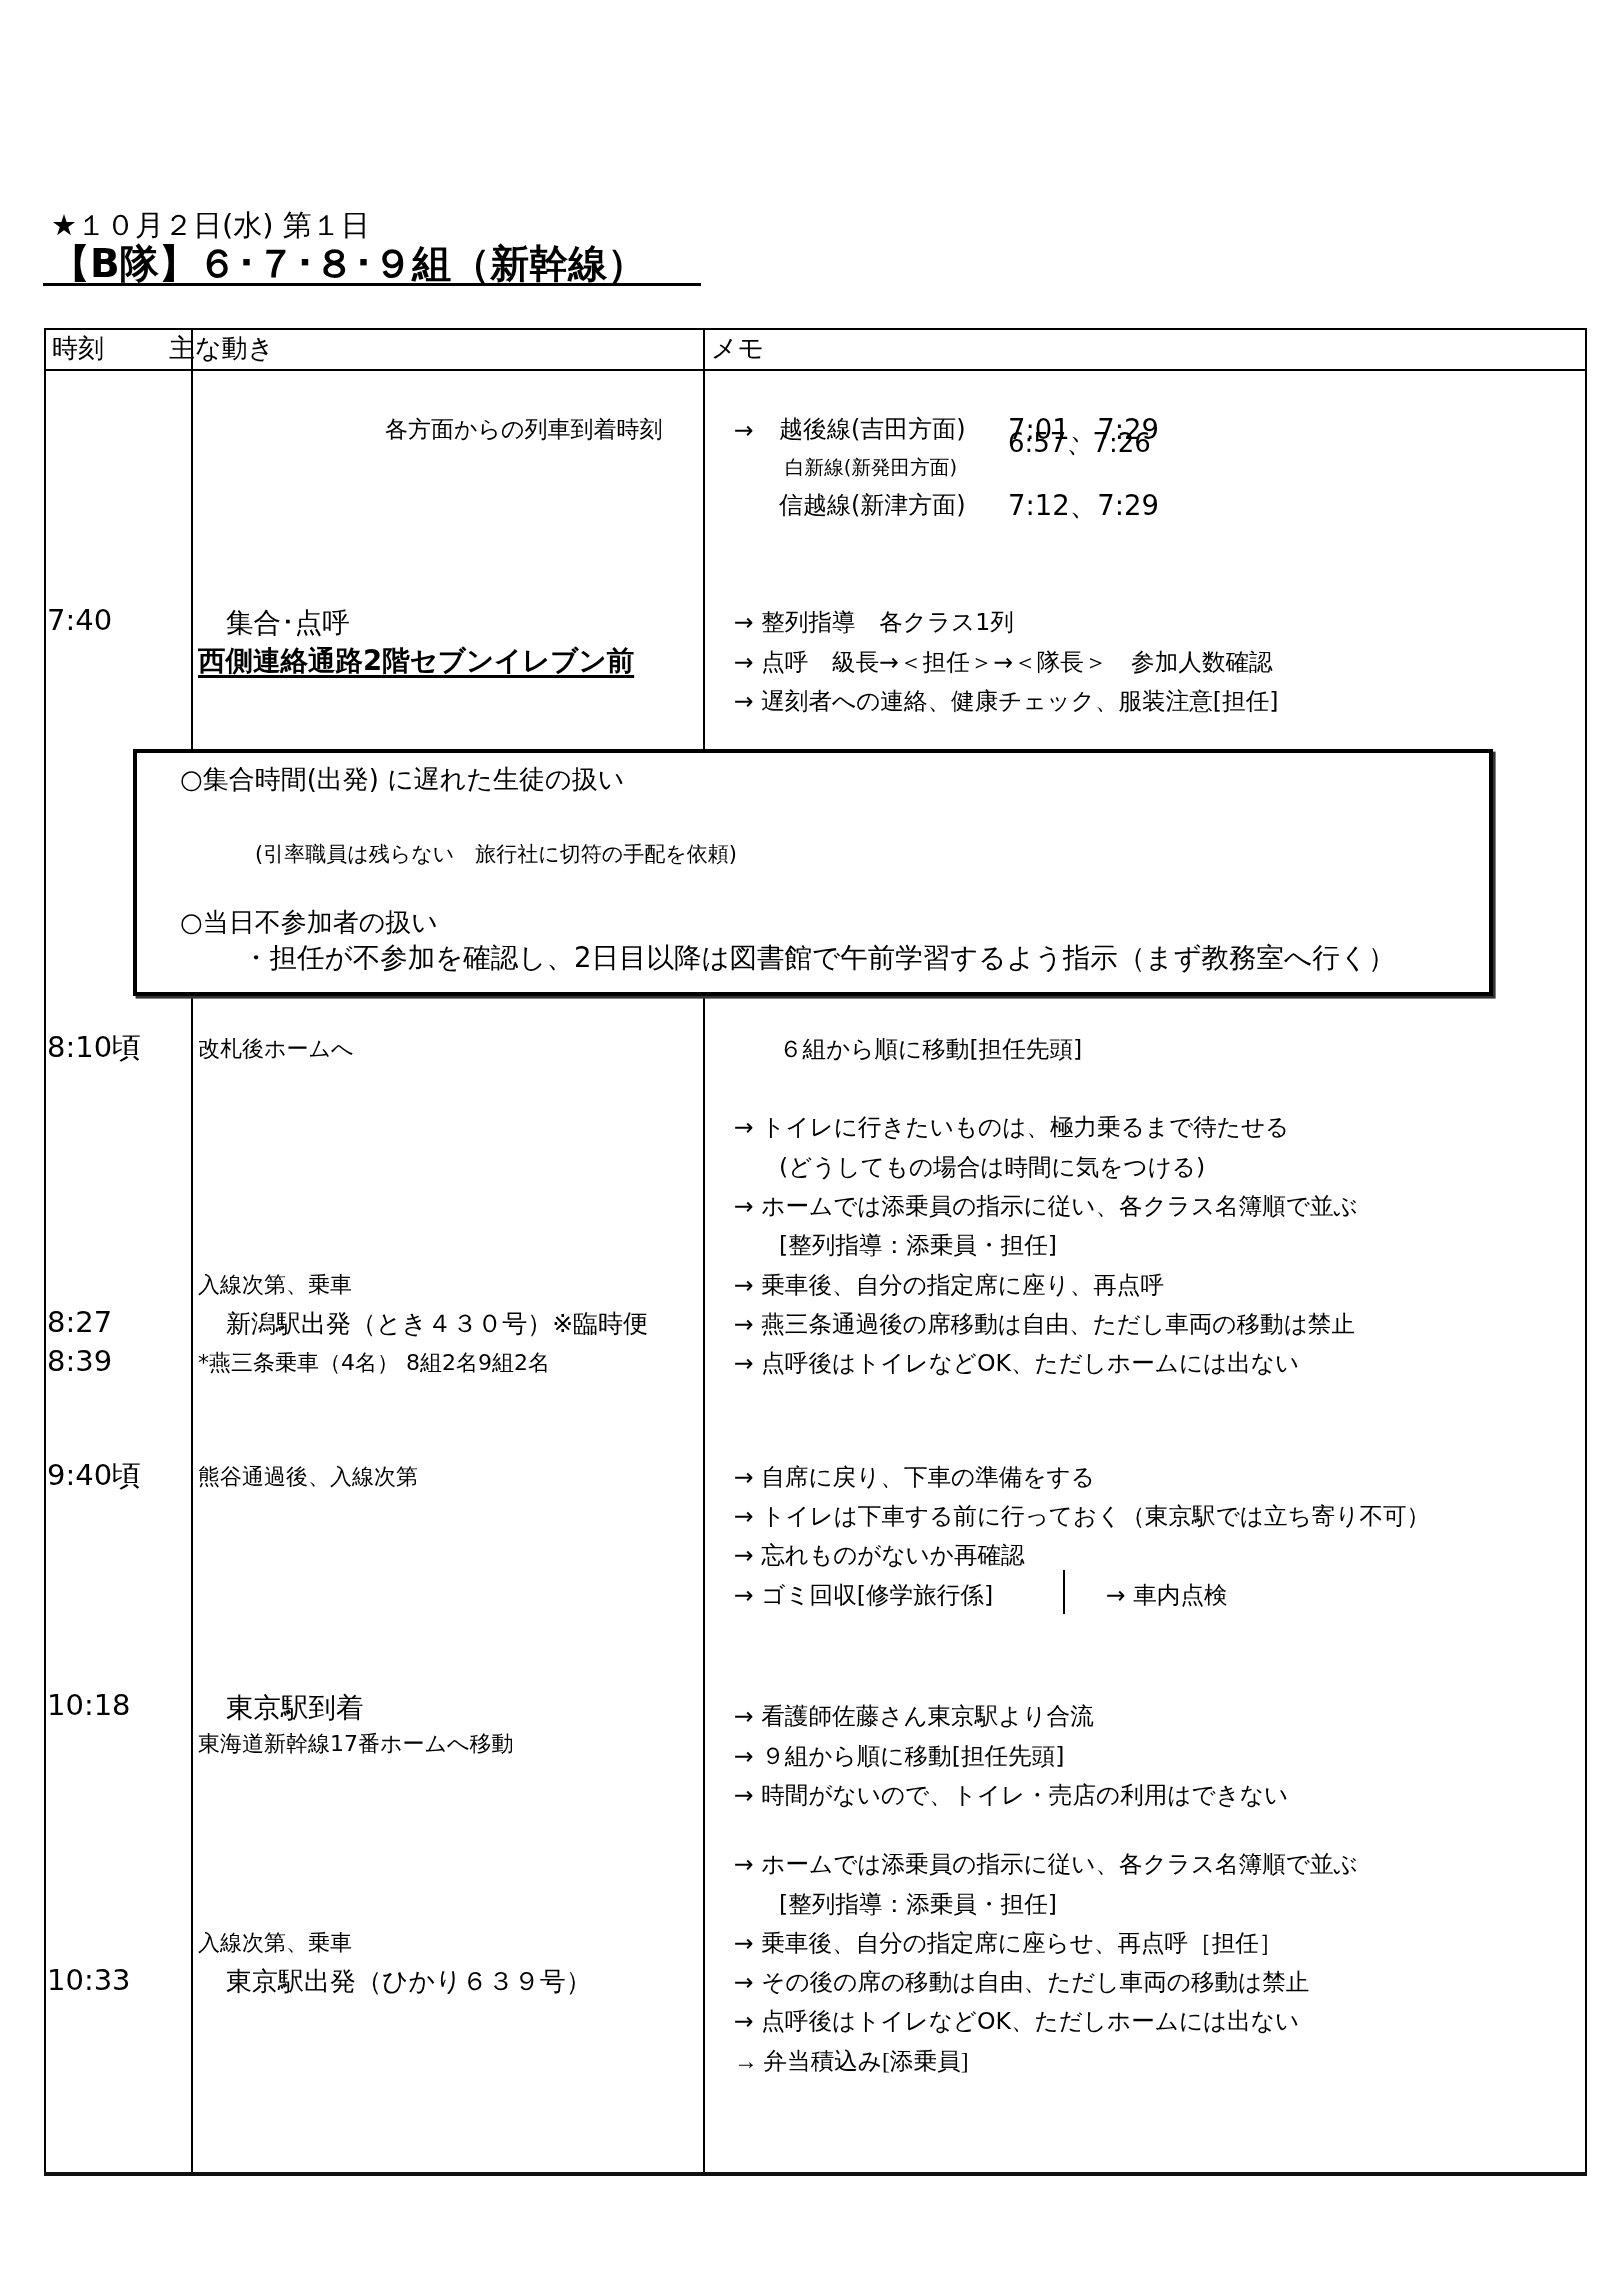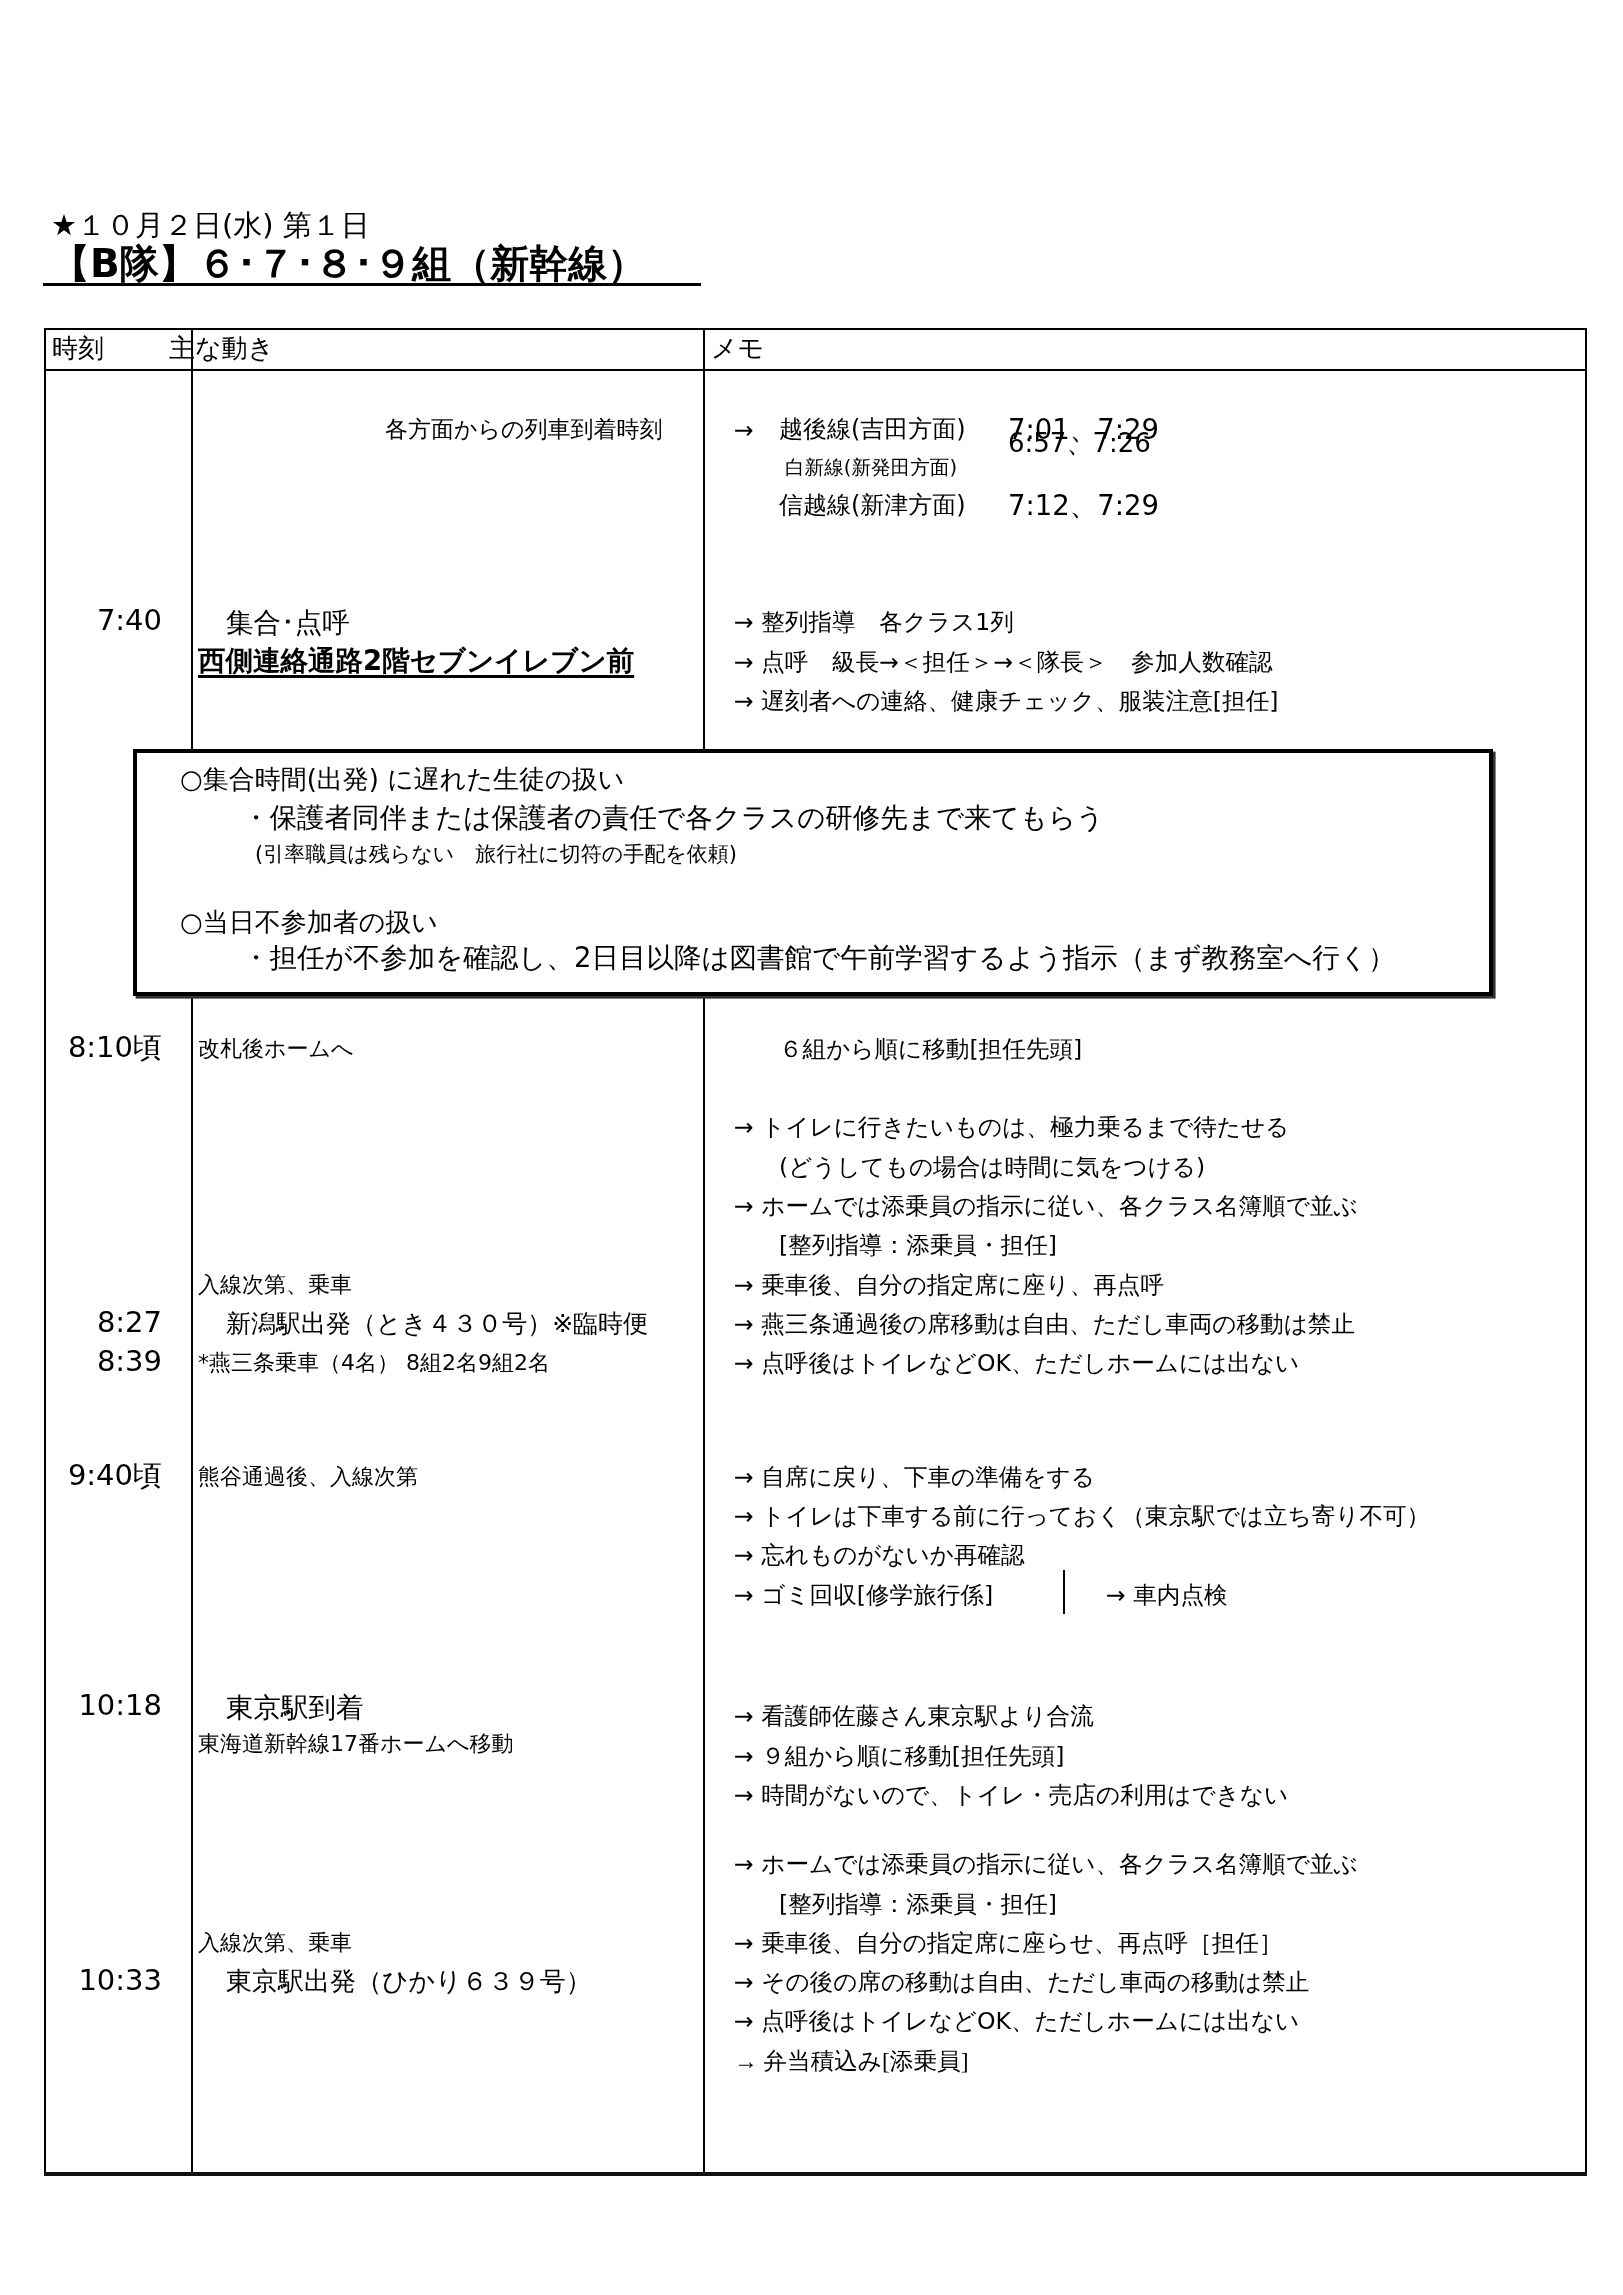--- a/index.html
+++ b/index.html
@@ -10,21 +10,21 @@
   .hdr-title { left:51px; top:242px; font-size:39px; line-height:43px; font-weight:bold; }
   .hdr-line { left:43px; top:283px; width:658px; height:3.3px; background:#000; }
 
   .table { position:absolute; left:44px; top:328px; width:1543px; height:1847px;
            border:2px solid #000; box-sizing:border-box; }
   .table .bottom { position:absolute; left:-2px; right:-2px; bottom:-3.3px; height:3.9px; background:#111; }
   .vline { position:absolute; top:0; bottom:0; width:2px; background:#000; }
   .hline { position:absolute; left:0; right:0; height:2px; background:#000; }
 
   .col-head { font-size:26px; line-height:33px; }
-  .time { font-size:29px; line-height:35px; width:115px; text-align:right; }
+  .time { font-size:29px; line-height:35px; width:115px; text-align:left; }
   .main-lg { font-size:27.5px; line-height:38px;margin-left:28px; }
   .main-sm { font-size:22px; line-height:37px; }
   .memo { font-size:23.6px; line-height:39px; }
   .memo-sm { font-size:20px; line-height:37px; }
   .underline { text-decoration:underline; text-decoration-thickness:2.6px; text-underline-offset:5.2px; font-weight:bold; font-size:27.5px; }
 
   .notice { position:absolute; left:133px; top:749px; width:1360px; height:247px;
             border:4.6px solid #000; box-sizing:border-box; background:#fff;
             box-shadow:2.6px 2.6px 0 #333; }
   .notice .h { position:absolute; font-size:26px; line-height:34px; white-space:nowrap; }
@@ -61,21 +61,20 @@
 
 <div class="abs time" style="left:47px; top:603px;">7:40</div>
 <div class="abs main-lg" style="left:198px; top:603px;">集合･点呼</div>
 <div class="abs underline" style="left:198px; top:641px; line-height:38px;">西側連絡通路2階セブンイレブン前</div>
 <div class="abs memo" style="left:734px; top:603px;">→ 整列指導　各クラス1列</div>
 <div class="abs memo" style="left:734px; top:643px;">→ 点呼　級長→＜担任＞→＜隊長＞　参加人数確認</div>
 <div class="abs memo" style="left:734px; top:682px;">→ 遅刻者への連絡、健康チェック、服装注意[担任]</div>
 
 <div class="notice">
   <div class="h" style="left:43px; top:9.2px;">○集合時間(出発) に遅れた生徒の扱い</div>
-  <div class="b" style="left:105px; top:47px;">・保護者同伴または保護者の責任で各クラスの研修先まで来てもらう</div>
   <div class="s" style="left:118px; top:86px;">(引率職員は残らない　旅行社に切符の手配を依頼)</div>
   <div class="h" style="left:43px; top:152px;">○当日不参加者の扱い</div>
   <div class="b" style="left:105px; top:187px;">・担任が不参加を確認し、2日目以降は図書館で午前学習するよう指示（まず教務室へ行く）</div>
 </div>
 
 <div class="abs time" style="left:47px; top:1030px;">8:10頃</div>
 <div class="abs main-sm" style="left:198px; top:1030px;">改札後ホームへ</div>
 <div class="abs memo" style="left:779px; top:1030px;">６組から順に移動[担任先頭]</div>
 <div class="abs memo" style="left:734px; top:1108px;">→ トイレに行きたいものは、極力乗るまで待たせる</div>
 <div class="abs memo" style="left:779px; top:1148px;">(どうしてもの場合は時間に気をつける)</div>

